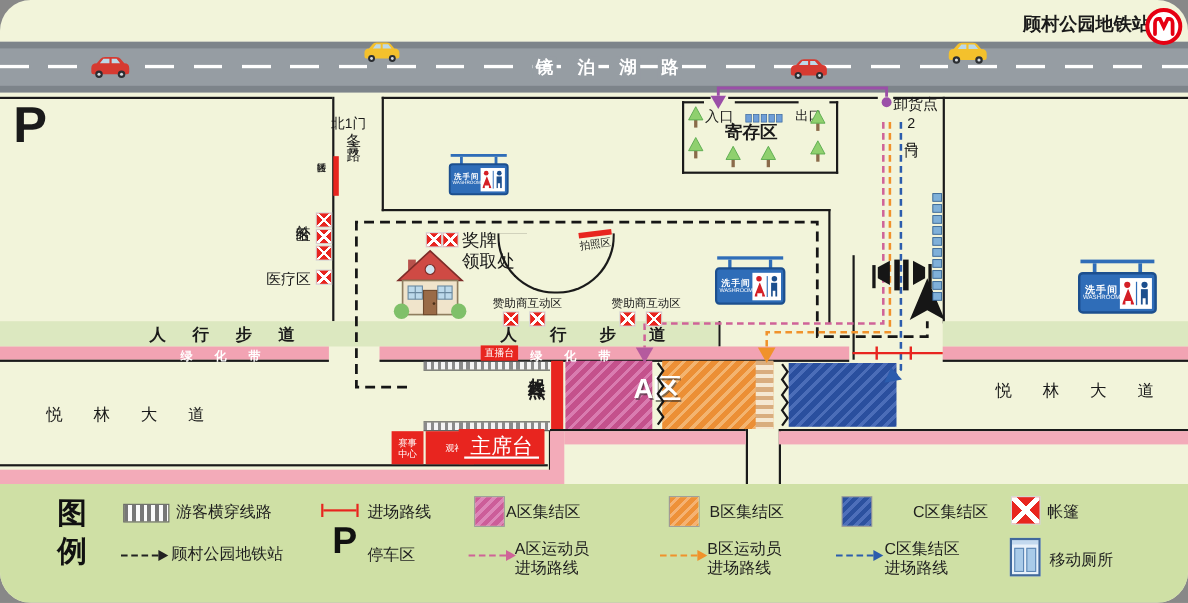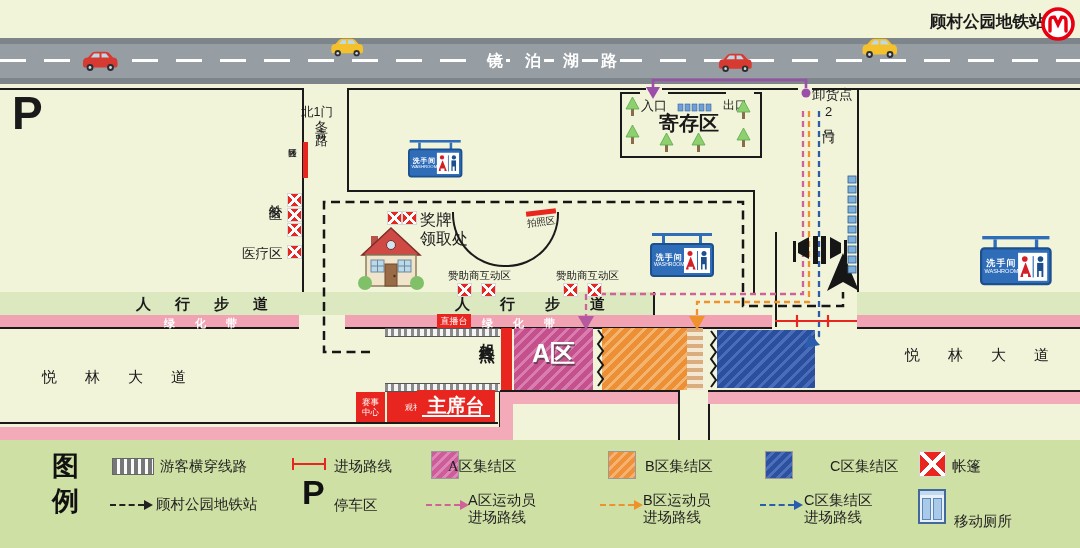--- a/index.html
+++ b/index.html
@@ -1,17 +1,17 @@
 <!DOCTYPE html>
 <html><head>
 <meta charset="utf-8">
 <style>
   html,body{margin:0;padding:0;background:#888;}
   .stage{position:relative;width:1080px;height:548px;overflow:hidden;
-         background:#f2f4da;font-family:"Liberation Sans","DejaVu Sans",sans-serif;color:#1a1a1a;}
+         background:#f2f4da;font-family:"Liberation Sans","DejaVu Sans",sans-serif;color:#1a1a1a;border-radius:28px;}
   .abs{position:absolute;}
   .ln{position:absolute;background:#1a1a1a;}
   .txt{position:absolute;white-space:nowrap;}
   .vtxt{position:absolute;writing-mode:vertical-rl;text-orientation:upright;white-space:nowrap;}
   
   .green-band{position:absolute;background:#dce8c0;}
   .pink-band{position:absolute;background:#f2a3b3;}
   .track{position:absolute;background:#f3abb9;}
   
   .ladder-h{position:absolute;background:repeating-linear-gradient(90deg,#8a8a8a 0 3px,#f4f4f4 3px 6.5px);border-top:1px solid #555;border-bottom:1px solid #555;}
@@ -131,32 +131,32 @@
 
   <div class="ladder-h" style="left:385px;top:328px;width:115px;height:7px;"></div>
   <div class="ladder-h" style="left:385px;top:383px;width:115px;height:7px;"></div>
   <div class="vtxt" style="left:476px;top:330px;font-size:16px;font-weight:bold;letter-spacing:2px;">起终点</div>
   <div class="abs" style="left:501px;top:328px;width:11px;height:62px;background:#e8251f;"></div>
 
   <div class="zoneA" style="left:514px;top:328px;width:79px;height:62px;"></div>
   <div class="zoneB" style="left:602px;top:328px;width:101px;height:62px;"></div>
   <div class="ladder-v" style="left:687px;top:328px;width:16px;height:62px;"></div>
   <div class="zoneC" style="left:717px;top:330px;width:98px;height:58px;"></div>
-  <div class="zlabel" style="left:514px;top:328px;width:79px;height:50px;">
+  <div class="zlabel" style="left:514px;top:328px;width:79px;height:50px;padding-left:44px;">
       <span>A区</span>
     </div>
 
   <div class="redbox" style="left:356px;top:392px;width:29px;height:30px;font-size:8.5px;line-height:10px;flex-direction:column;">
     <span>赛事</span>
     <span>中心</span>
   </div>
   <div class="redbox" style="left:387px;top:392px;width:28px;height:30px;font-size:8px;padding-left:16px;">
       <span>观礼区</span>
     </div>
-  <div class="redbox" style="left:417px;top:390px;width:78px;height:32px;font-size:19px;font-weight:bold;">
+  <div class="redbox" style="left:417px;top:390px;width:78px;height:32px;font-size:19px;font-weight:normal;">
       <span>主席台</span>
     </div>
   <div class="abs" style="left:422px;top:415px;width:68px;height:2px;background:#fff;z-index:21;"></div>
 
   <div class="track" style="left:513px;top:392px;width:165px;height:12px;"></div>
   <div class="track" style="left:708px;top:392px;width:372px;height:12px;"></div>
   <div class="track" style="left:500px;top:392px;width:13px;height:48px;"></div>
   <div class="track" style="left:0;top:427px;width:500px;height:13px;"></div>
 
   <div class="txt" style="left:12px;top:86px;font-size:46px;font-weight:bold;">P</div>
@@ -191,21 +191,21 @@
   <div class="tent z50" style="left:588px;top:284px;"></div>
 
   <div class="ln" style="left:620px;top:92px;width:20px;height:2px;"></div>
   <div class="ln" style="left:668px;top:92px;width:58px;height:2px;"></div>
   <div class="ln" style="left:754px;top:92px;width:8px;height:2px;"></div>
   <div class="ln" style="left:620px;top:92px;width:2px;height:66px;"></div>
   <div class="ln" style="left:760px;top:92px;width:2px;height:66px;"></div>
   <div class="ln" style="left:620px;top:156px;width:142px;height:2px;"></div>
   <div class="txt" style="left:641px;top:97px;font-size:13px;">入口</div>
   <div class="txt" style="left:723px;top:97px;font-size:12px;">出口</div>
-  <div class="txt" style="left:659px;top:110px;font-size:20px;font-weight:bold;">寄存区</div>
+  <div class="txt" style="left:659px;top:110px;font-size:16px;font-weight:bold;">寄存区</div>
 
   <div class="txt" style="left:812px;top:86px;font-size:13.5px;">卸货点</div>
   <div class="vtxt" style="left:819px;top:104px;font-size:13px;">2号门</div>
 
   <div class="wr" style="left:408px;top:140px;transform:scale(.85);">
     <div class="bar"></div>
     <div class="leg" style="left:12px;"></div>
     <div class="leg" style="right:12px;"></div>
     <div class="body">
         <div class="wtxt">
@@ -387,21 +387,21 @@
 
   <div class="legend">
     <div class="ltitle" style="left:52px;top:8px;">图</div>
     <div class="ltitle" style="left:52px;top:43px;">例</div>
 
     <div class="lcross" style="left:112px;top:18px;"></div>
     <div class="llabel" style="left:160px;top:18px;">游客横穿线路</div>
     <div class="lbarrier" style="left:292px;top:18px;"></div>
     <div class="llabel" style="left:334px;top:18px;">进场路线</div>
     <div class="sw swA" style="left:432px;top:12px;"></div>
-    <div class="llabel" style="left:448px;top:18px;font-family:Liberation Serif, serif;">A区集结区</div>
+    <div class="llabel" style="left:460px;top:18px;">A区集结区</div>
     <div class="sw swB" style="left:609px;top:12px;"></div>
     <div class="llabel" style="left:645px;top:18px;">B区集结区</div>
     <div class="sw swC" style="left:766px;top:12px;"></div>
     <div class="llabel" style="left:802px;top:18px;margin-left:28px;">C区集结区</div>
     <div class="tent tent-lg" style="left:920px;top:12px;"></div>
     <div class="llabel" style="left:952px;top:18px;">帐篷</div>
 
     <div class="larrow" style="left:110px;top:64px;"></div>
     <div class="llabel" style="left:156px;top:56px;">顾村公园地铁站</div>
     <div class="llabel" style="left:302px;top:44px;font-size:34px;font-weight:bold;color:#111;">P</div>
@@ -415,16 +415,16 @@
     <div class="llabel" style="left:643px;top:52px;">
       <span style="display:block;">B区运动员</span>
       <span style="display:block;">进场路线</span>
     </div>
     <div class="larrow arrC" style="left:760px;top:64px;"></div>
     <div class="llabel" style="left:804px;top:52px;">
       <span style="display:block;">C区集结区</span>
       <span style="display:block;">进场路线</span>
     </div>
     <div class="ltoilet" style="left:918px;top:49px;"></div>
-    <div class="llabel" style="left:954px;top:73px;text-align:right;">移动厕所</div>
+    <div class="llabel" style="left:954px;top:62px;text-align:right;">移动厕所</div>
   </div>
 
 </div>
 
 </body></html>

